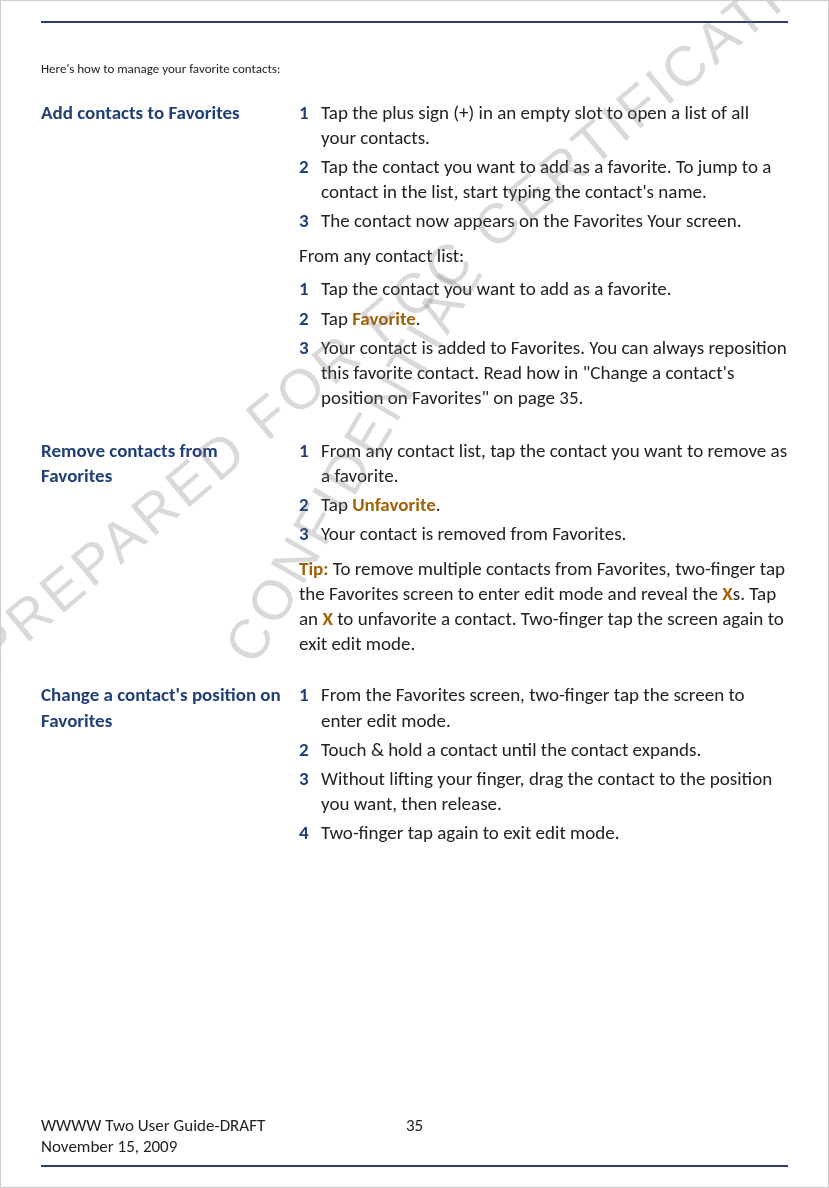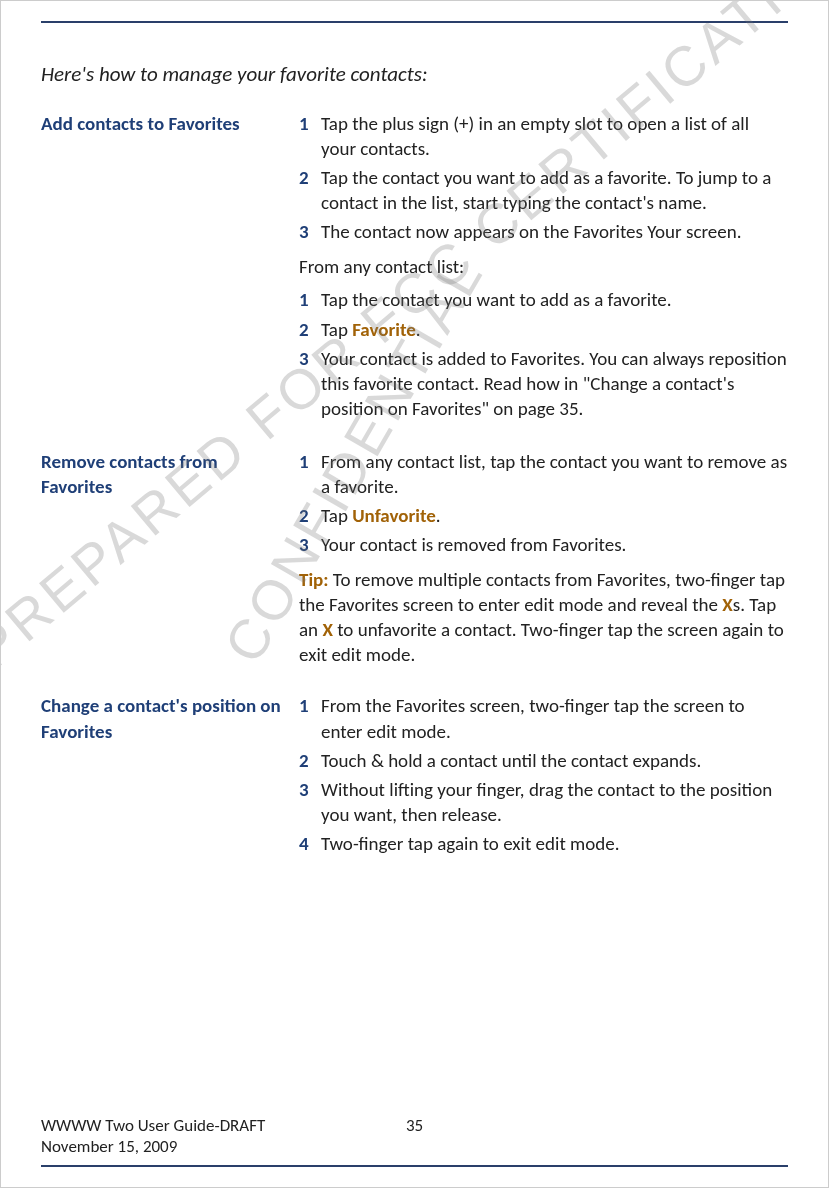--- a/index.html
+++ b/index.html
@@ -26,23 +26,22 @@
   }
   .bottom-rule {
     position: absolute;
     bottom: 20px; left: 40px; right: 40px;
     height: 2px;
     background: #2a3f6a;
   }
   .intro {
     margin-top: 22px;
     margin-bottom: 14px;
-    font-size: 21px;
+    font-size: 13px;
     color: #222;
-    font-style: italic;
   }
   .content {
     font-size: 19px;
     line-height: 1.32;
     margin-top: 24px;
   }
   .section {
     display: flex;
     margin-bottom: 18px;
   }

